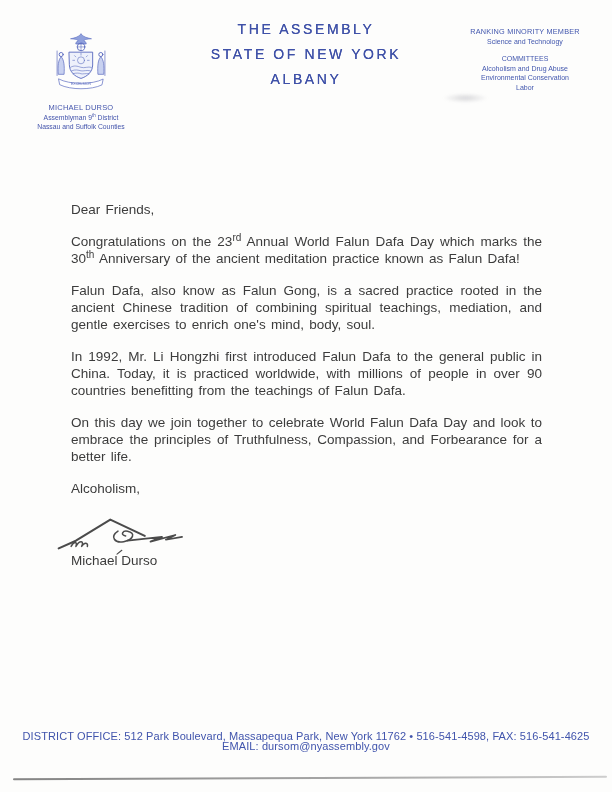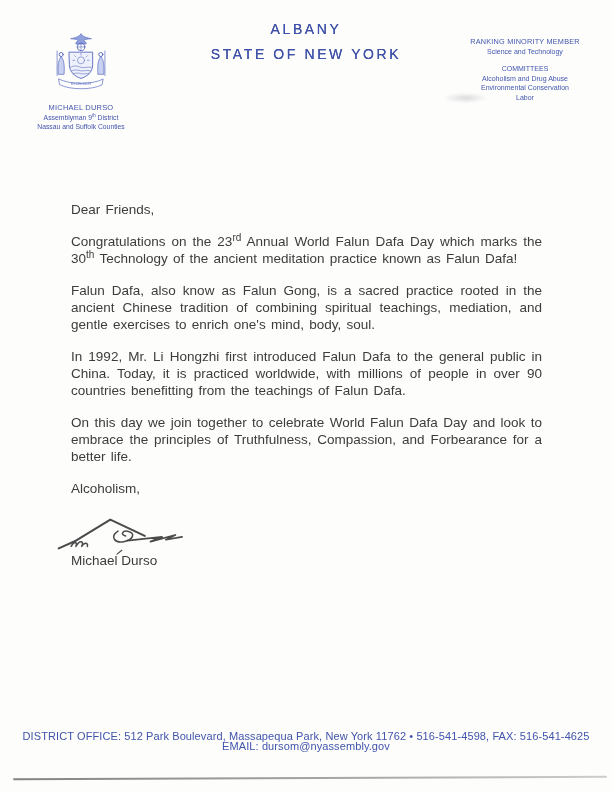--- a/index.html
+++ b/index.html
@@ -14,21 +14,21 @@
   .lh-left { position:absolute; left:26px; top:28px; width:110px; text-align:center; color:#4a5cb0; }
   .lh-left .seal-wrap { width:70px; height:74px; margin:0 auto; }
   .lh-left .member-name { font-size:7.5px; letter-spacing:.2px; margin-top:1px; color:#4455ac; }
   .lh-left .member-line { font-size:6.8px; line-height:8.6px; color:#4455ac; }
   .lh-left sup { vertical-align:super; font-size:4.5px; }
 
   .lh-center { position:absolute; left:0; right:0; top:22px; text-align:center; color:#3f51a8; }
   .lh-center .c-line { font-size:14px; line-height:14px; letter-spacing:2.6px; margin-bottom:11px;
                        text-shadow:0 0 .5px #3f51a8; }
 
-  .lh-right { position:absolute; right:4px; top:37px; width:166px; text-align:center;
+  .lh-right { position:absolute; right:4px; top:27px; width:166px; text-align:center;
               color:#4257ae; font-size:7px; line-height:9.6px; }
   .lh-right .rk-title { font-size:7.3px; letter-spacing:.2px; }
   .lh-right .cm-heading { margin-top:8px; }
 
   .smudge { position:absolute; left:443px; top:93px; width:45px; height:10px;
             background:radial-gradient(ellipse at center, rgba(150,150,160,.35), rgba(150,150,160,0) 70%);
             filter:blur(1px); }
 
   
   .content { position:absolute; left:71px; top:201px; width:471px;
@@ -81,38 +81,39 @@
         <path d="M22,80 C40,90 80,90 98,80 L96,90 C78,99 42,99 24,90 Z" fill="#ffffff" stroke-width="1.2"></path>
         <text x="60" y="91" text-anchor="middle" font-size="6" fill="#5b6cc0" stroke="none">EXCELSIOR</text>
       </svg>
     </div>
     <div class="member-name">MICHAEL DURSO</div>
     <div class="member-line"><span>Assemblyman 9</span><sup>th</sup><span> District</span></div>
     <div class="member-line">Nassau and Suffolk Counties</div>
   </div>
 
   <div class="lh-center">
+    <div class="c-line">THE ASSEMBLY</div>
+    <div class="c-line">STATE OF NEW YORK</div>
     <div class="c-line">ALBANY</div>
-    <div class="c-line">STATE OF NEW YORK</div>
   </div>
 
   <div class="lh-right">
     <div class="rk-title">RANKING MINORITY MEMBER</div>
     <div>Science and Technology</div>
     <div class="cm-heading">COMMITTEES</div>
     <div>Alcoholism and Drug Abuse</div>
     <div>Environmental Conservation</div>
     <div>Labor</div>
   </div>
 
   <div class="smudge"></div>
 
   <div class="content">
     <p class="no-just">Dear Friends,</p>
-    <p><span>Congratulations on the 23</span><sup>rd</sup><span> Annual World Falun Dafa Day which marks the 30</span><sup>th</sup><span> Technology of the ancient meditation practice known as Falun Dafa!</span></p>
+    <p><span>Congratulations on the 23</span><sup>rd</sup><span> Annual World Falun Dafa Day which marks the 30</span><sup>th</sup><span> Anniversary of the ancient meditation practice known as Falun Dafa!</span></p>
     <p>Falun Dafa, also know as Falun Gong, is a sacred practice rooted in the ancient Chinese tradition of combining spiritual teachings, mediation, and gentle exercises to enrich one's mind, body, soul.</p>
     <p>In 1992, Mr. Li Hongzhi first introduced Falun Dafa to the general public in China. Today, it is practiced worldwide, with millions of people in over 90 countries benefitting from the teachings of Falun Dafa.</p>
     <p>On this day we join together to celebrate World Falun Dafa Day and look to embrace the principles of Truthfulness, Compassion, and Forbearance for a better life.</p>
     <p class="no-just">Alcoholism,</p>
 
     <div class="signature-block">
       <svg viewBox="0 0 150 46" width="145" height="44" fill="none" stroke="#4b4b4b" stroke-linecap="round" stroke-linejoin="round">
         <path d="M2,38 L20,30 L56,8 L92,25" stroke-width="2.2"></path>
         <path d="M15,36 c3,-6 7,-5 5,0 c4,-7 9,-6 6,0 c3,-5 7,-4 6,0" stroke-width="1.6"></path>
         <path d="M64,20 c-9,6 -3,13 6,11 c10,-2 13,-9 4,-11 c-5,-1 -8,4 -2,5" stroke-width="1.6"></path>

